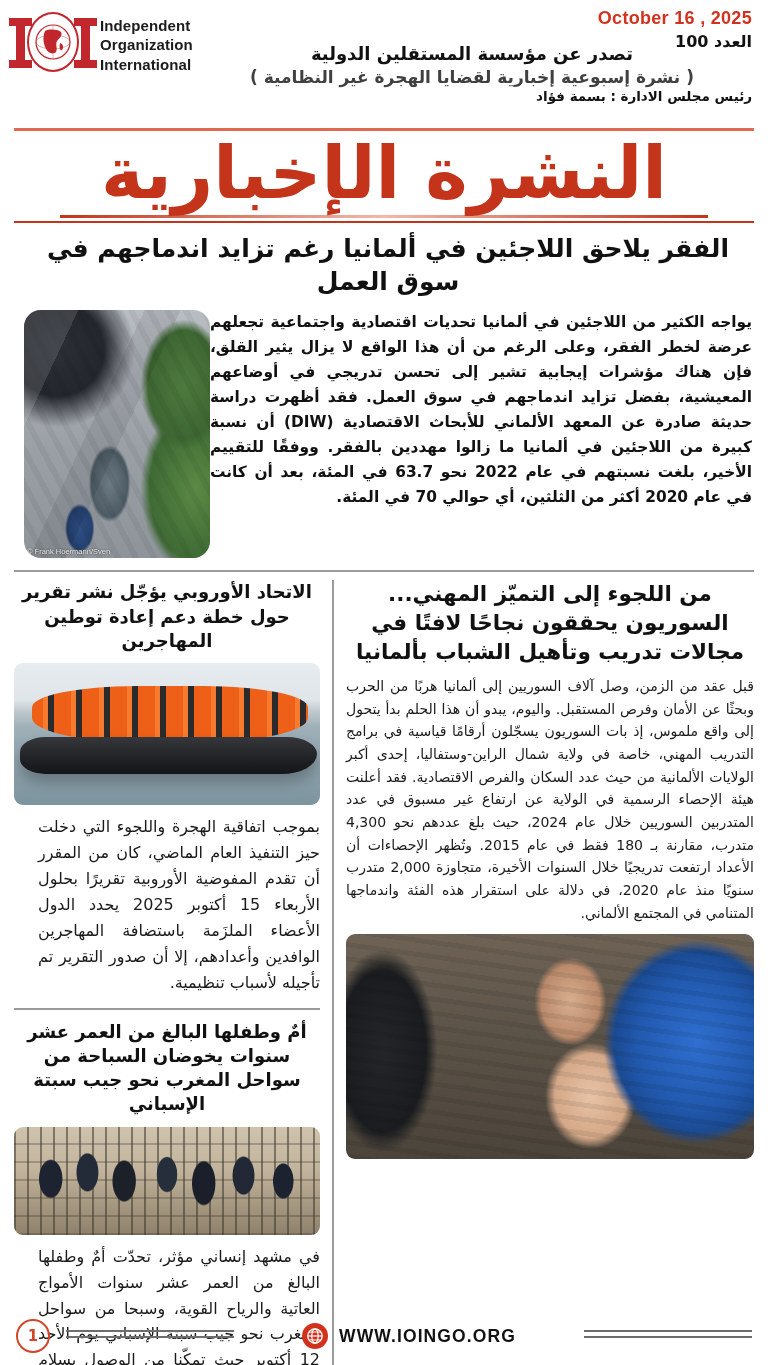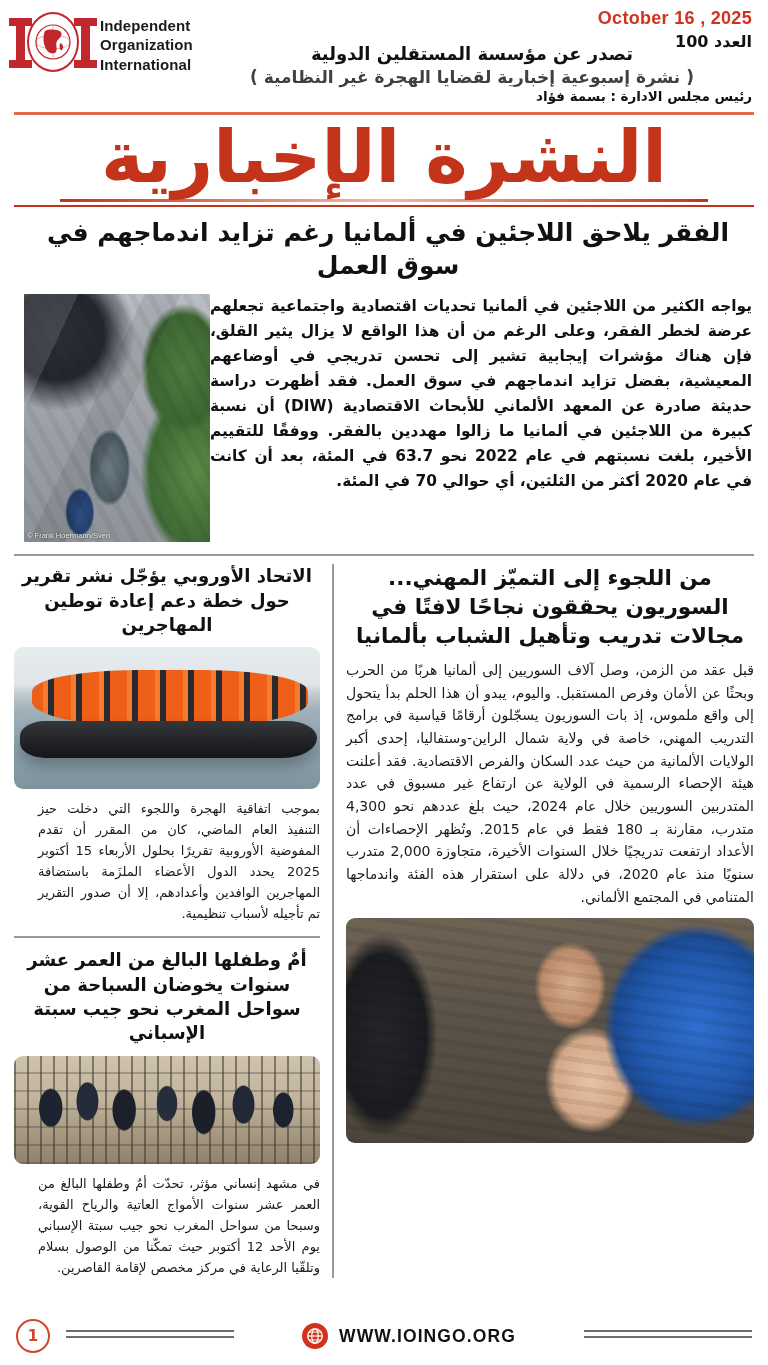--- a/index.html
+++ b/index.html
@@ -12,21 +12,21 @@
     width: 768px; height: 1365px;
     position: relative;
     font-family: "DejaVu Sans", "Liberation Sans", sans-serif;
     color: #1a1a1a;
     overflow: hidden;
   }
 
   
   .masthead-top {
     position: relative;
-    height: 112px;
+    height: 128px;
     padding: 6px 14px 0 14px;
   }
   .logo-block {
     position: absolute;
     top: 6px; right: auto; left: 14px;
     display: flex; align-items: center; gap: 8px;
     direction: ltr;
   }
   .logo-mark {
     position: relative;
@@ -154,21 +154,21 @@
     flex: 1 1 auto;
     font-size: 15.4px;
     line-height: 1.62;
     text-align: justify;
     font-weight: 700;
     color: #111;
   }
   .lead-photo {
     flex: 0 0 186px;
     height: 248px;
-    border-radius: 1px;
+    border-radius: 17px;
     overflow: hidden;
     position: relative;
   }
   .credit {
     position: absolute;
     bottom: 2px; left: 3px;
     font-family: "Liberation Sans", sans-serif;
     font-size: 7.5px;
     color: #e9e9e9;
     direction: ltr;
@@ -211,21 +211,21 @@
     font-size: 18px;
     line-height: 1.35;
   }
   .sec-text {
     font-size: 14px;
     line-height: 1.62;
     text-align: justify;
     color: #1a1a1a;
     margin-top: 9px;
   }
-  .sec-text.rt { font-size: 13px; margin-left: 24px; }
+  .sec-text.rt { font-size: 16px; margin-left: 24px; }
 
   .sec-photo {
     border-radius: 9px;
     overflow: hidden;
     margin-top: 10px;
     position: relative;
   }
   .rule-thin {
     height: 2px;
     background: #9a9a9a;

